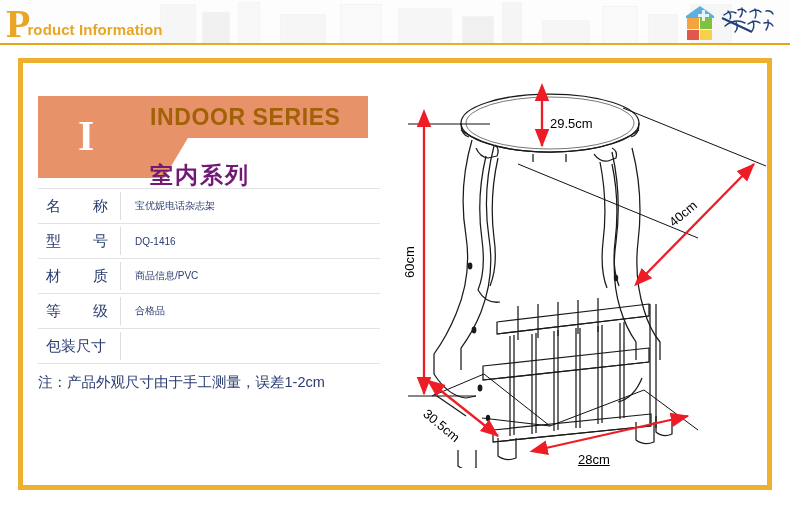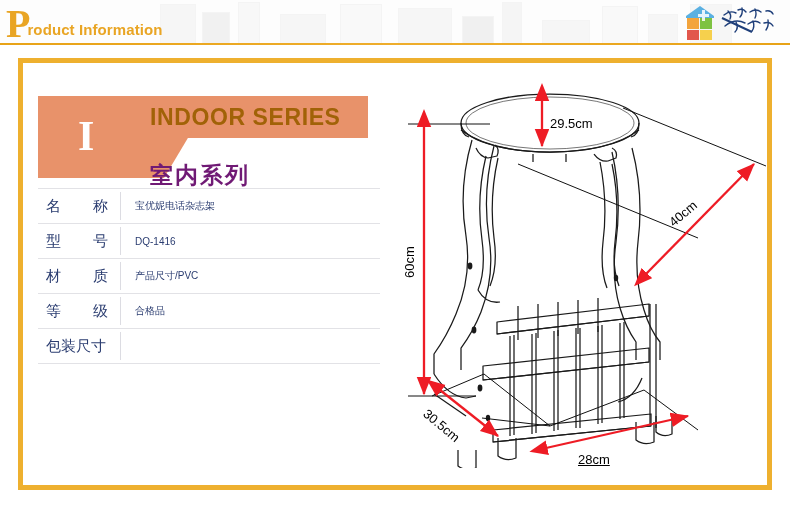--- a/index.html
+++ b/index.html
@@ -191,39 +191,40 @@
       <div class="spec-sep"></div>
       <div class="spec-value">DQ-1416</div>
     </div>
 
     <div class="spec-row">
       <div class="spec-label">
         <span>材</span>
         <span>质</span>
       </div>
       <div class="spec-sep"></div>
-      <div class="spec-value">产品尺寸/PVC</div>
+      <div class="spec-value">商品信息/PVC</div>
     </div>
 
     <div class="spec-row">
       <div class="spec-label">
         <span>等</span>
         <span>级</span>
       </div>
       <div class="spec-sep"></div>
       <div class="spec-value">合格品</div>
     </div>
 
 
     <div class="spec-row">
       <div class="spec-label wide">包装尺寸</div>
       <div class="spec-sep"></div>
     </div>
 
     <div class="spec-note">
+      <div>注：产品外观尺寸由于手工测量，误差1-2cm</div>
     </div>
   </div>
 </div>
 
 <div class="diagram">
   <svg width="374" height="390" viewBox="0 0 374 390">
     <defs>
       <marker id="ar" markerWidth="9" markerHeight="9" refX="7.5" refY="3.2" orient="auto" markerUnits="strokeWidth">
         <path d="M0,0 L8,3.2 L0,6.4 z" fill="#ee1c25"></path>
       </marker>

